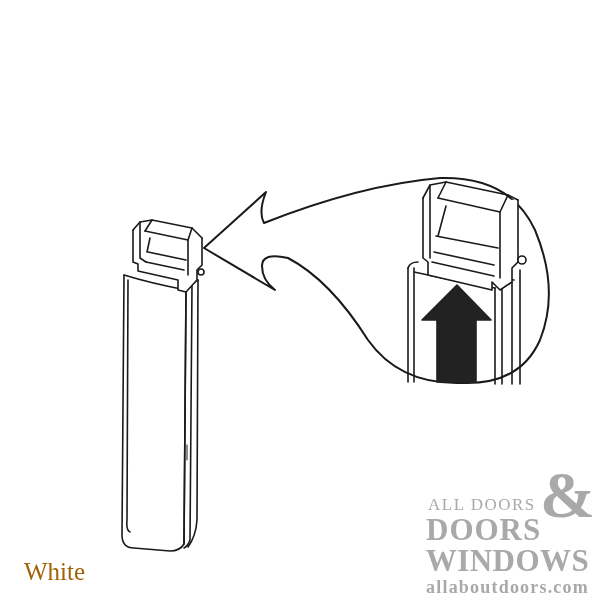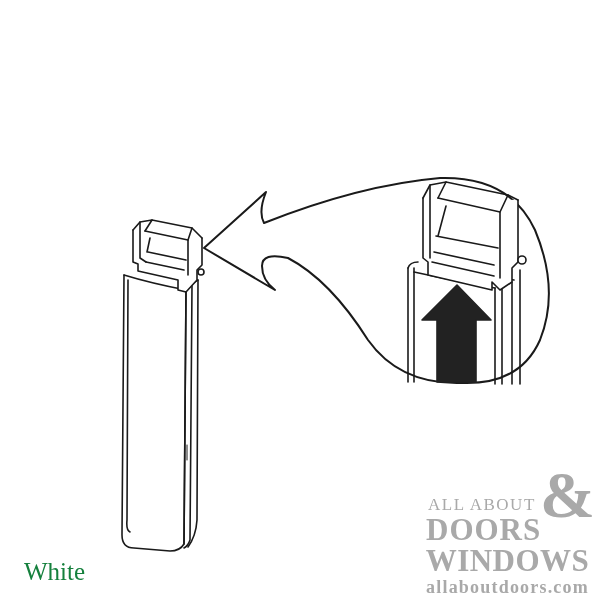--- a/index.html
+++ b/index.html
@@ -1,20 +1,20 @@
 <!DOCTYPE html>
 <html><head>
 <meta charset="utf-8">
 <style>
   html, body { margin:0; padding:0; background:#ffffff; }
   .page { position:relative; width:600px; height:600px; background:#ffffff; overflow:hidden; }
   .title { position:absolute; left:0; width:578px; top:14px; text-align:center;
     font-family:"Liberation Serif","DejaVu Serif",serif; font-size:37px; color:#111; letter-spacing:0.3px; }
   .color-label { position:absolute; left:24px; top:558px;
-    font-family:"Liberation Serif","DejaVu Serif",serif; font-size:25px; color:#15803d; }
+    font-family:"Liberation Serif","DejaVu Serif",serif; font-size:25px; color:#a16207; }
   .diagram { position:absolute; left:0; top:0; width:600px; height:600px; }
   .brand { position:absolute; left:420px; top:495px; width:175px; text-align:center; color:#a9a9a9;
     font-family:"Liberation Serif","DejaVu Serif",serif; }
   .brand .l1 { font-size:17px; letter-spacing:1.5px; text-align:left; padding-left:8px; }
   .brand .l2 { font-size:31px; font-weight:bold; letter-spacing:1px; text-align:left; line-height:30px; padding-left:6px; }
   .brand .l3 { font-size:31px; font-weight:bold; letter-spacing:0.5px; line-height:32px; }
   .brand .l4 { font-size:18px; font-weight:bold; letter-spacing:1.2px; }
   .amp { position:absolute; left:540px; top:462px; font-size:66px; font-weight:bold; color:#a9a9a9;
     font-family:"Liberation Serif","DejaVu Serif",serif; line-height:66px; }
 </style>
@@ -84,18 +84,18 @@
       <circle cx="522" cy="260" r="4" fill="#fff"></circle>
 
       <path d="M457 285 L491 320 L476 320 L476 382 L437 382 L437 320 L422 320 Z" fill="#222" stroke="#222"></path>
     </g>
   </svg>
 
   <div class="color-label">White</div>
 
   <div class="amp">&amp;</div>
   <div class="brand">
-    <div class="l1">ALL ABOUT</div>
+    <div class="l1">ALL DOORS</div>
     <div class="l2">DOORS</div>
     <div class="l3">WINDOWS</div>
     <div class="l4">allaboutdoors.com</div>
   </div>
 </div>
 
 </body></html>

